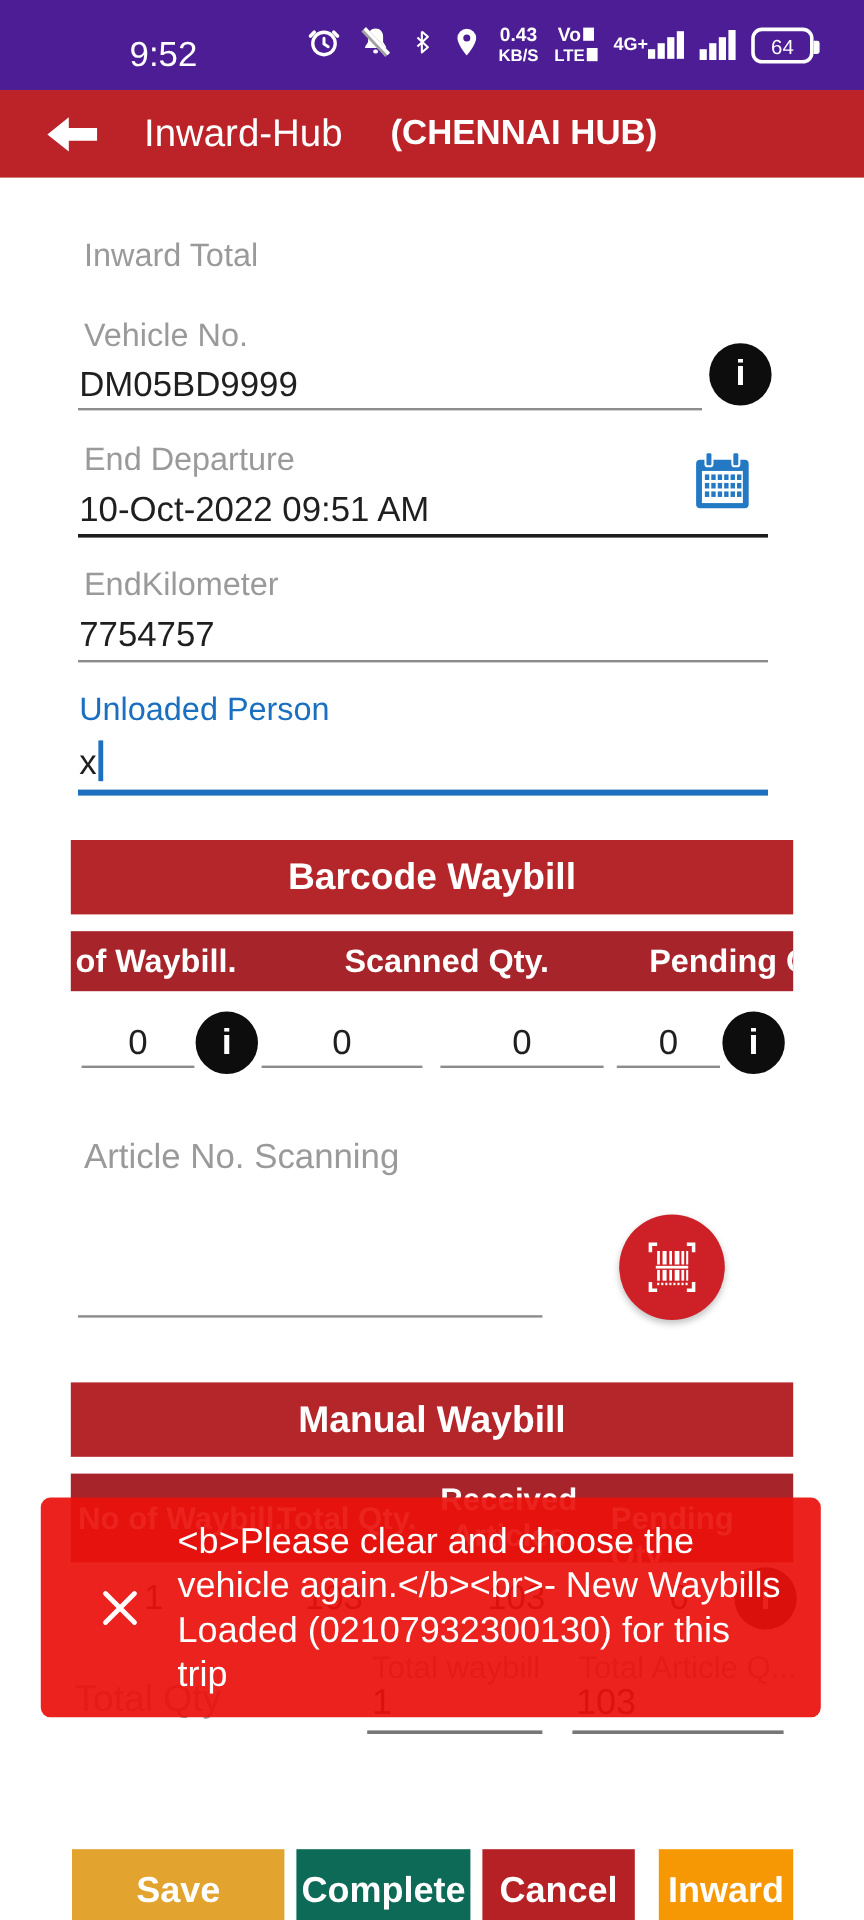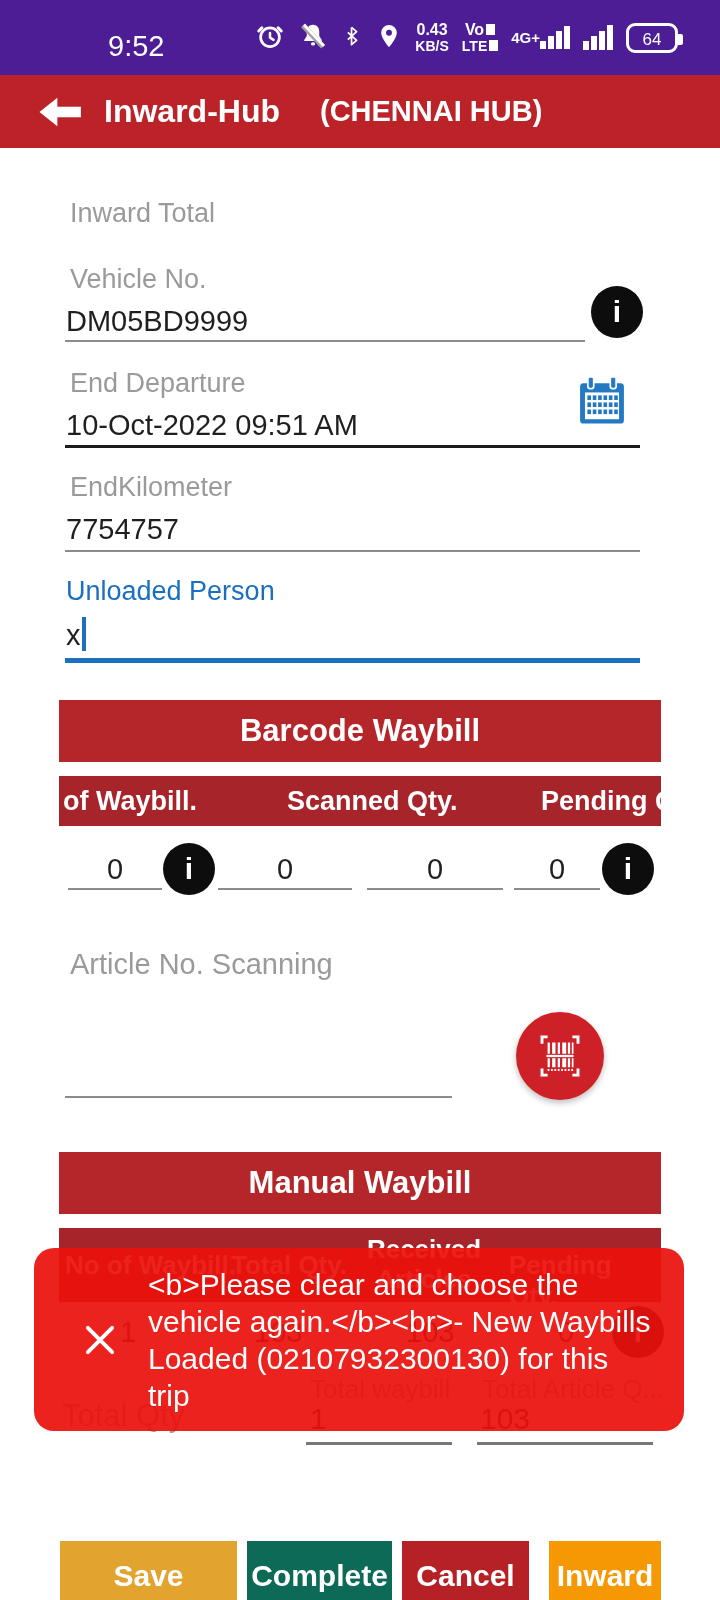--- a/index.html
+++ b/index.html
@@ -17,21 +17,21 @@
   .bars{display:flex;align-items:flex-end;gap:2px;}
   .bars i{display:block;width:6px;background:#fff;}
   .net4g{display:flex;flex-direction:row;align-items:center;}
   .net4g .cap{font-size:15px;font-weight:700;line-height:14px;}
   .battery{position:relative;width:52px;height:30px;border:3px solid #fff;border-radius:9px;display:flex;align-items:flex-end;justify-content:center;font-size:17px;color:#fff;}
   .battery:after{content:"";position:absolute;right:-8px;top:8px;width:5px;height:11px;background:#fff;border-radius:0 2px 2px 0;}
 
   
   .appbar{position:absolute;left:0;top:75px;width:720px;height:73px;background:#bb2328;color:#fff;display:flex;align-items:center;}
   .appbar .back{margin-left:36px;width:48px;height:40px;display:flex;align-items:center;}
-  .appbar .title{margin-left:20px;font-size:32px;font-weight:700;}
+  .appbar .title{margin-left:36px;font-size:32px;font-weight:400;}
   .appbar .subtitle{margin-left:40px;font-size:29px;font-weight:700;}
 
   .lbl{color:#9a9a9a;font-size:27px;}
   .val{color:#1f1f1f;font-size:29px;}
   .rule{position:absolute;background:#8c8c8c;height:2px;}
 
   
   .radio-row{position:absolute;left:368px;top:193px;display:flex;align-items:center;gap:20px;}
   .radio{display:flex;align-items:center;gap:13px;font-size:30px;color:#111;}
   .rcirc{width:36px;height:36px;border-radius:50%;border:5px solid #8f8f8f;display:flex;align-items:center;justify-content:center;}
@@ -48,21 +48,21 @@
   .zero-cell{position:absolute;height:44px;border-bottom:2px solid #8c8c8c;display:flex;align-items:flex-end;justify-content:center;font-size:29px;color:#1f1f1f;padding-bottom:2px;}
 
   
   .scanbtn{position:absolute;left:516px;top:1012px;width:88px;height:88px;border-radius:50%;background:#ce2127;display:flex;align-items:center;justify-content:center;box-shadow:0 3px 6px rgba(0,0,0,.25);}
 
   
   .mw-col{position:absolute;color:#fff;font-weight:700;font-size:26px;}
   .mw-val{position:absolute;color:#1f1f1f;font-size:29px;}
 
   
-  .toast{position:absolute;left:34px;top:1248px;width:650px;height:183px;background:rgba(233,17,12,0.93);border-radius:20px;display:flex;align-items:center;color:#fff;}
+  .toast{position:absolute;left:34px;top:1248px;width:650px;height:183px;background:rgba(233,17,12,0.93);border-radius:8px;display:flex;align-items:center;color:#fff;}
   .toast .close{margin-left:44px;flex:0 0 auto;width:44px;height:44px;}
   .toast .msg{margin-left:26px;width:505px;font-size:30px;line-height:37px;}
 
   
   .btn{position:absolute;top:1541px;height:70px;color:#fff;font-size:30px;font-weight:700;display:flex;align-items:center;justify-content:center;border:none;}
 
   .cursor{display:inline-block;width:4px;height:34px;background:#1c70bf;vertical-align:-6px;margin-left:1px;}
 </style>
 </head>
 <body>

